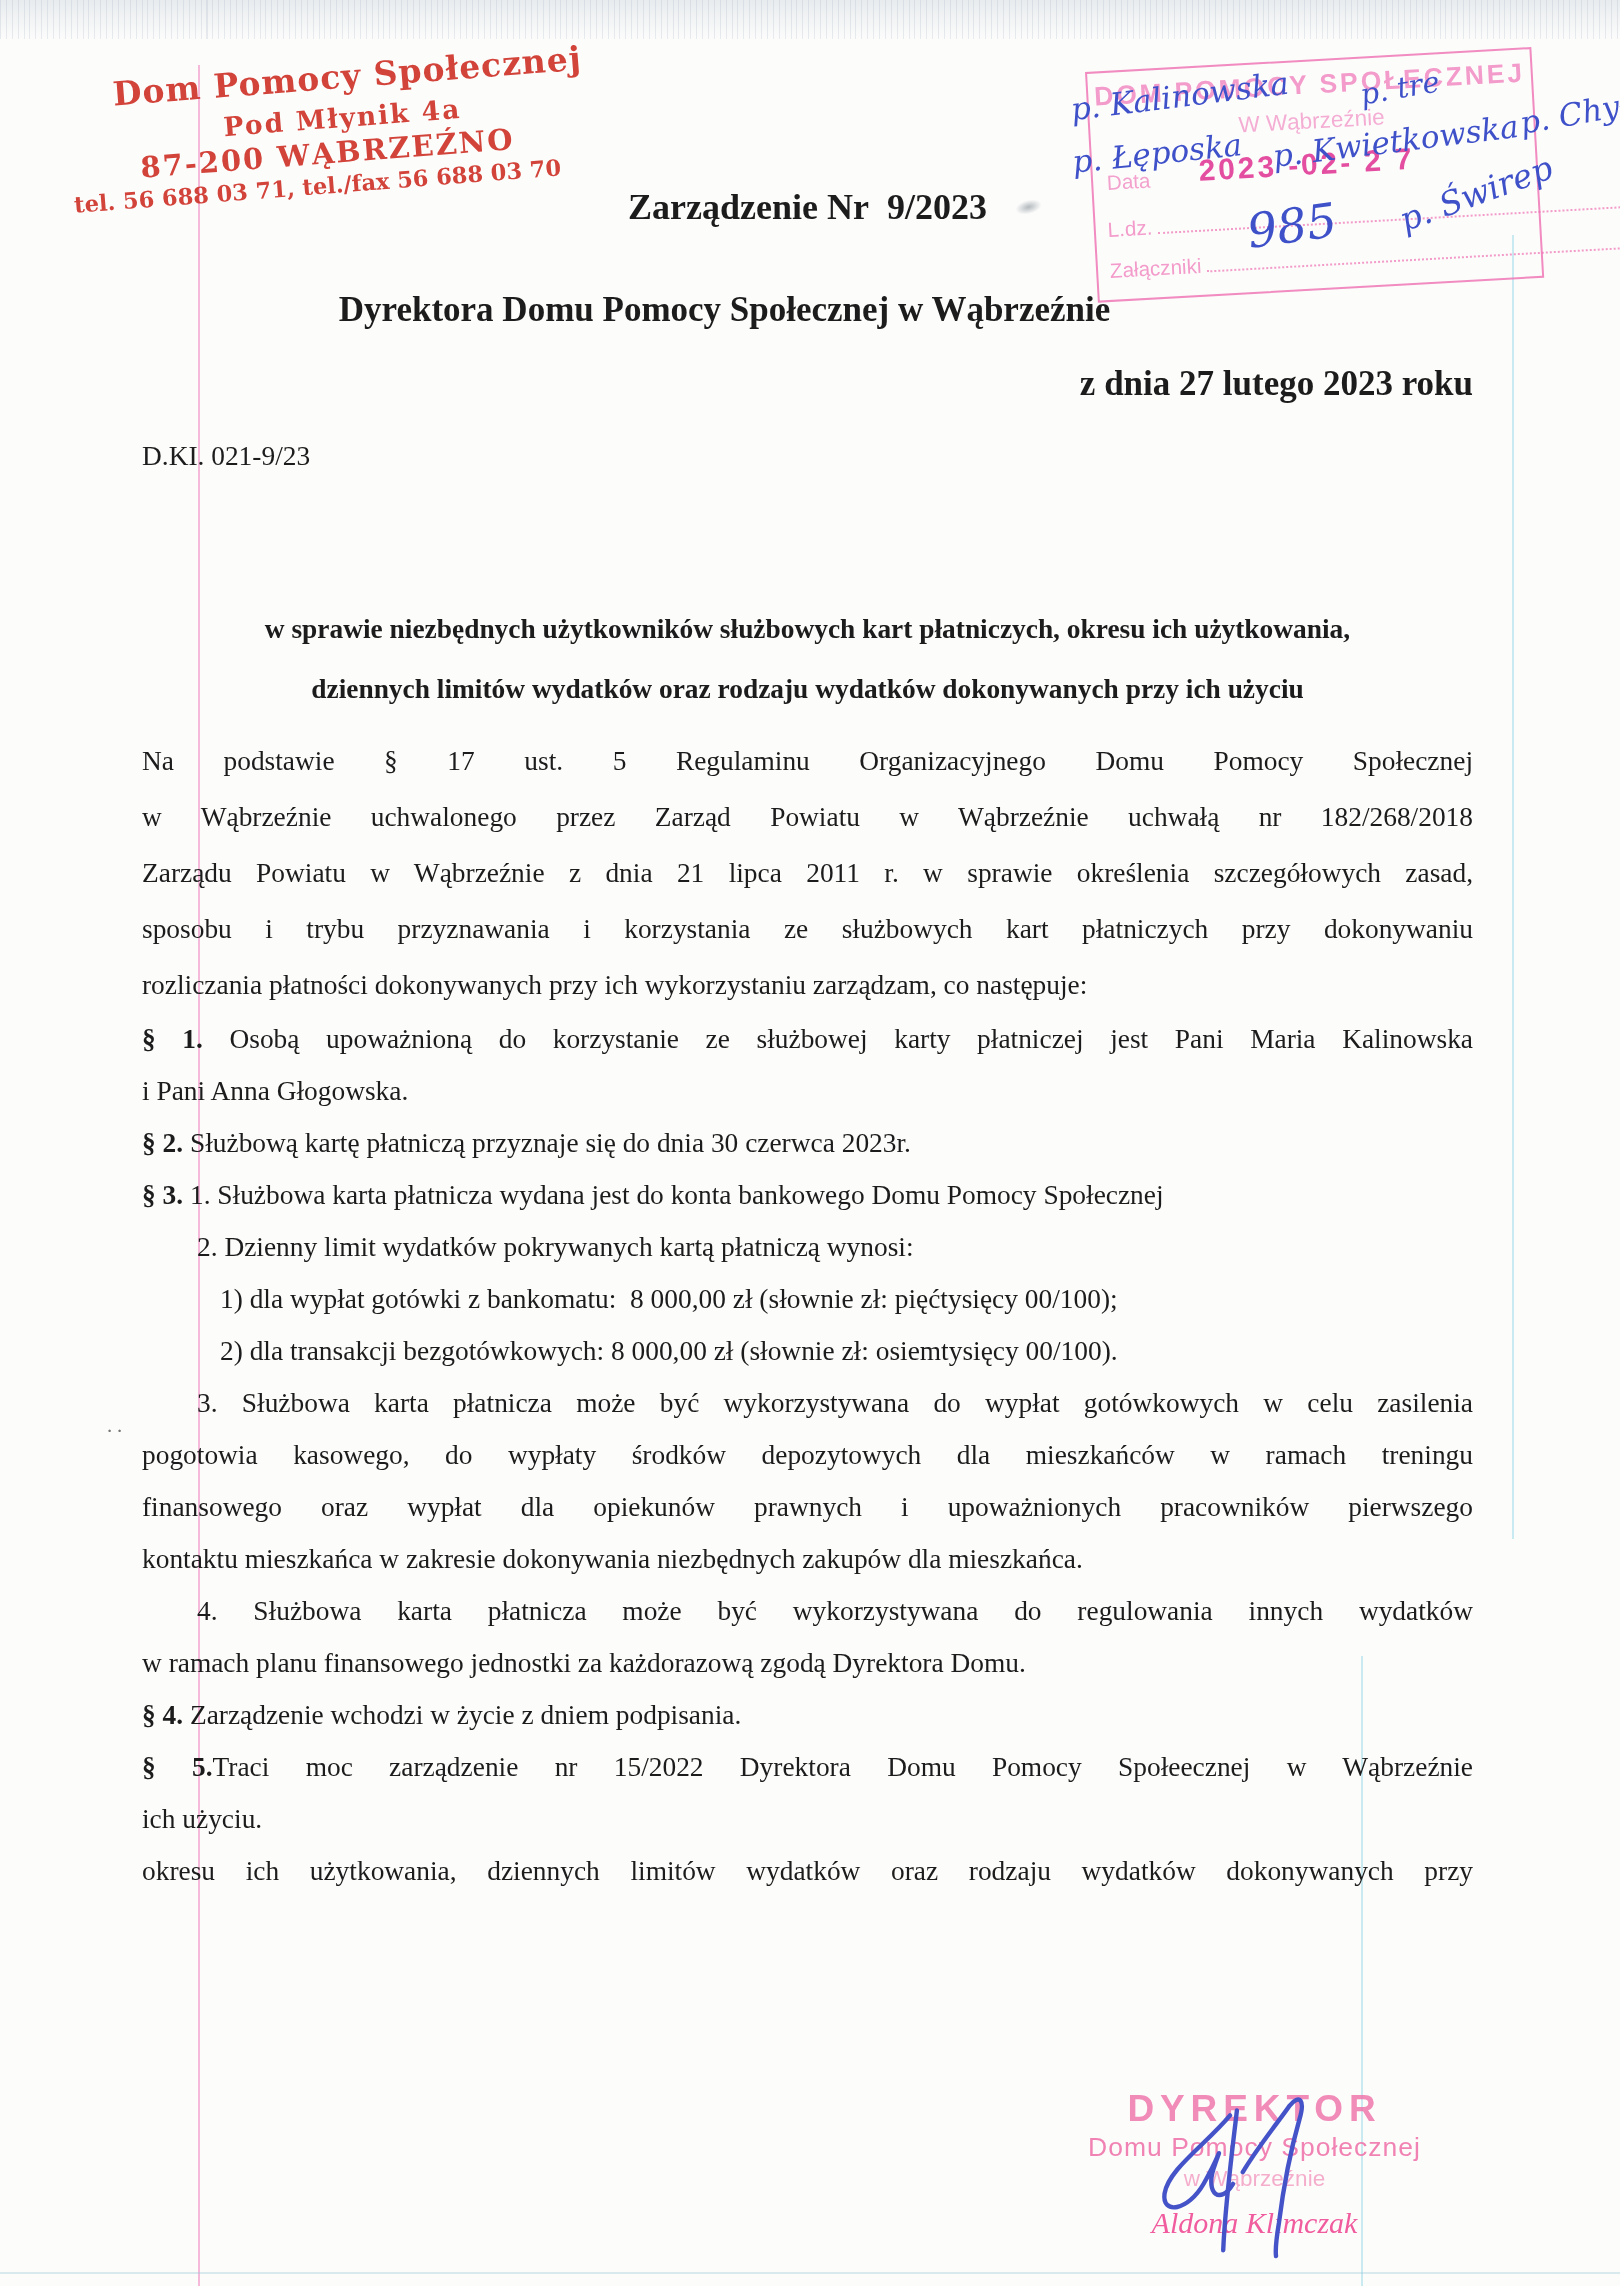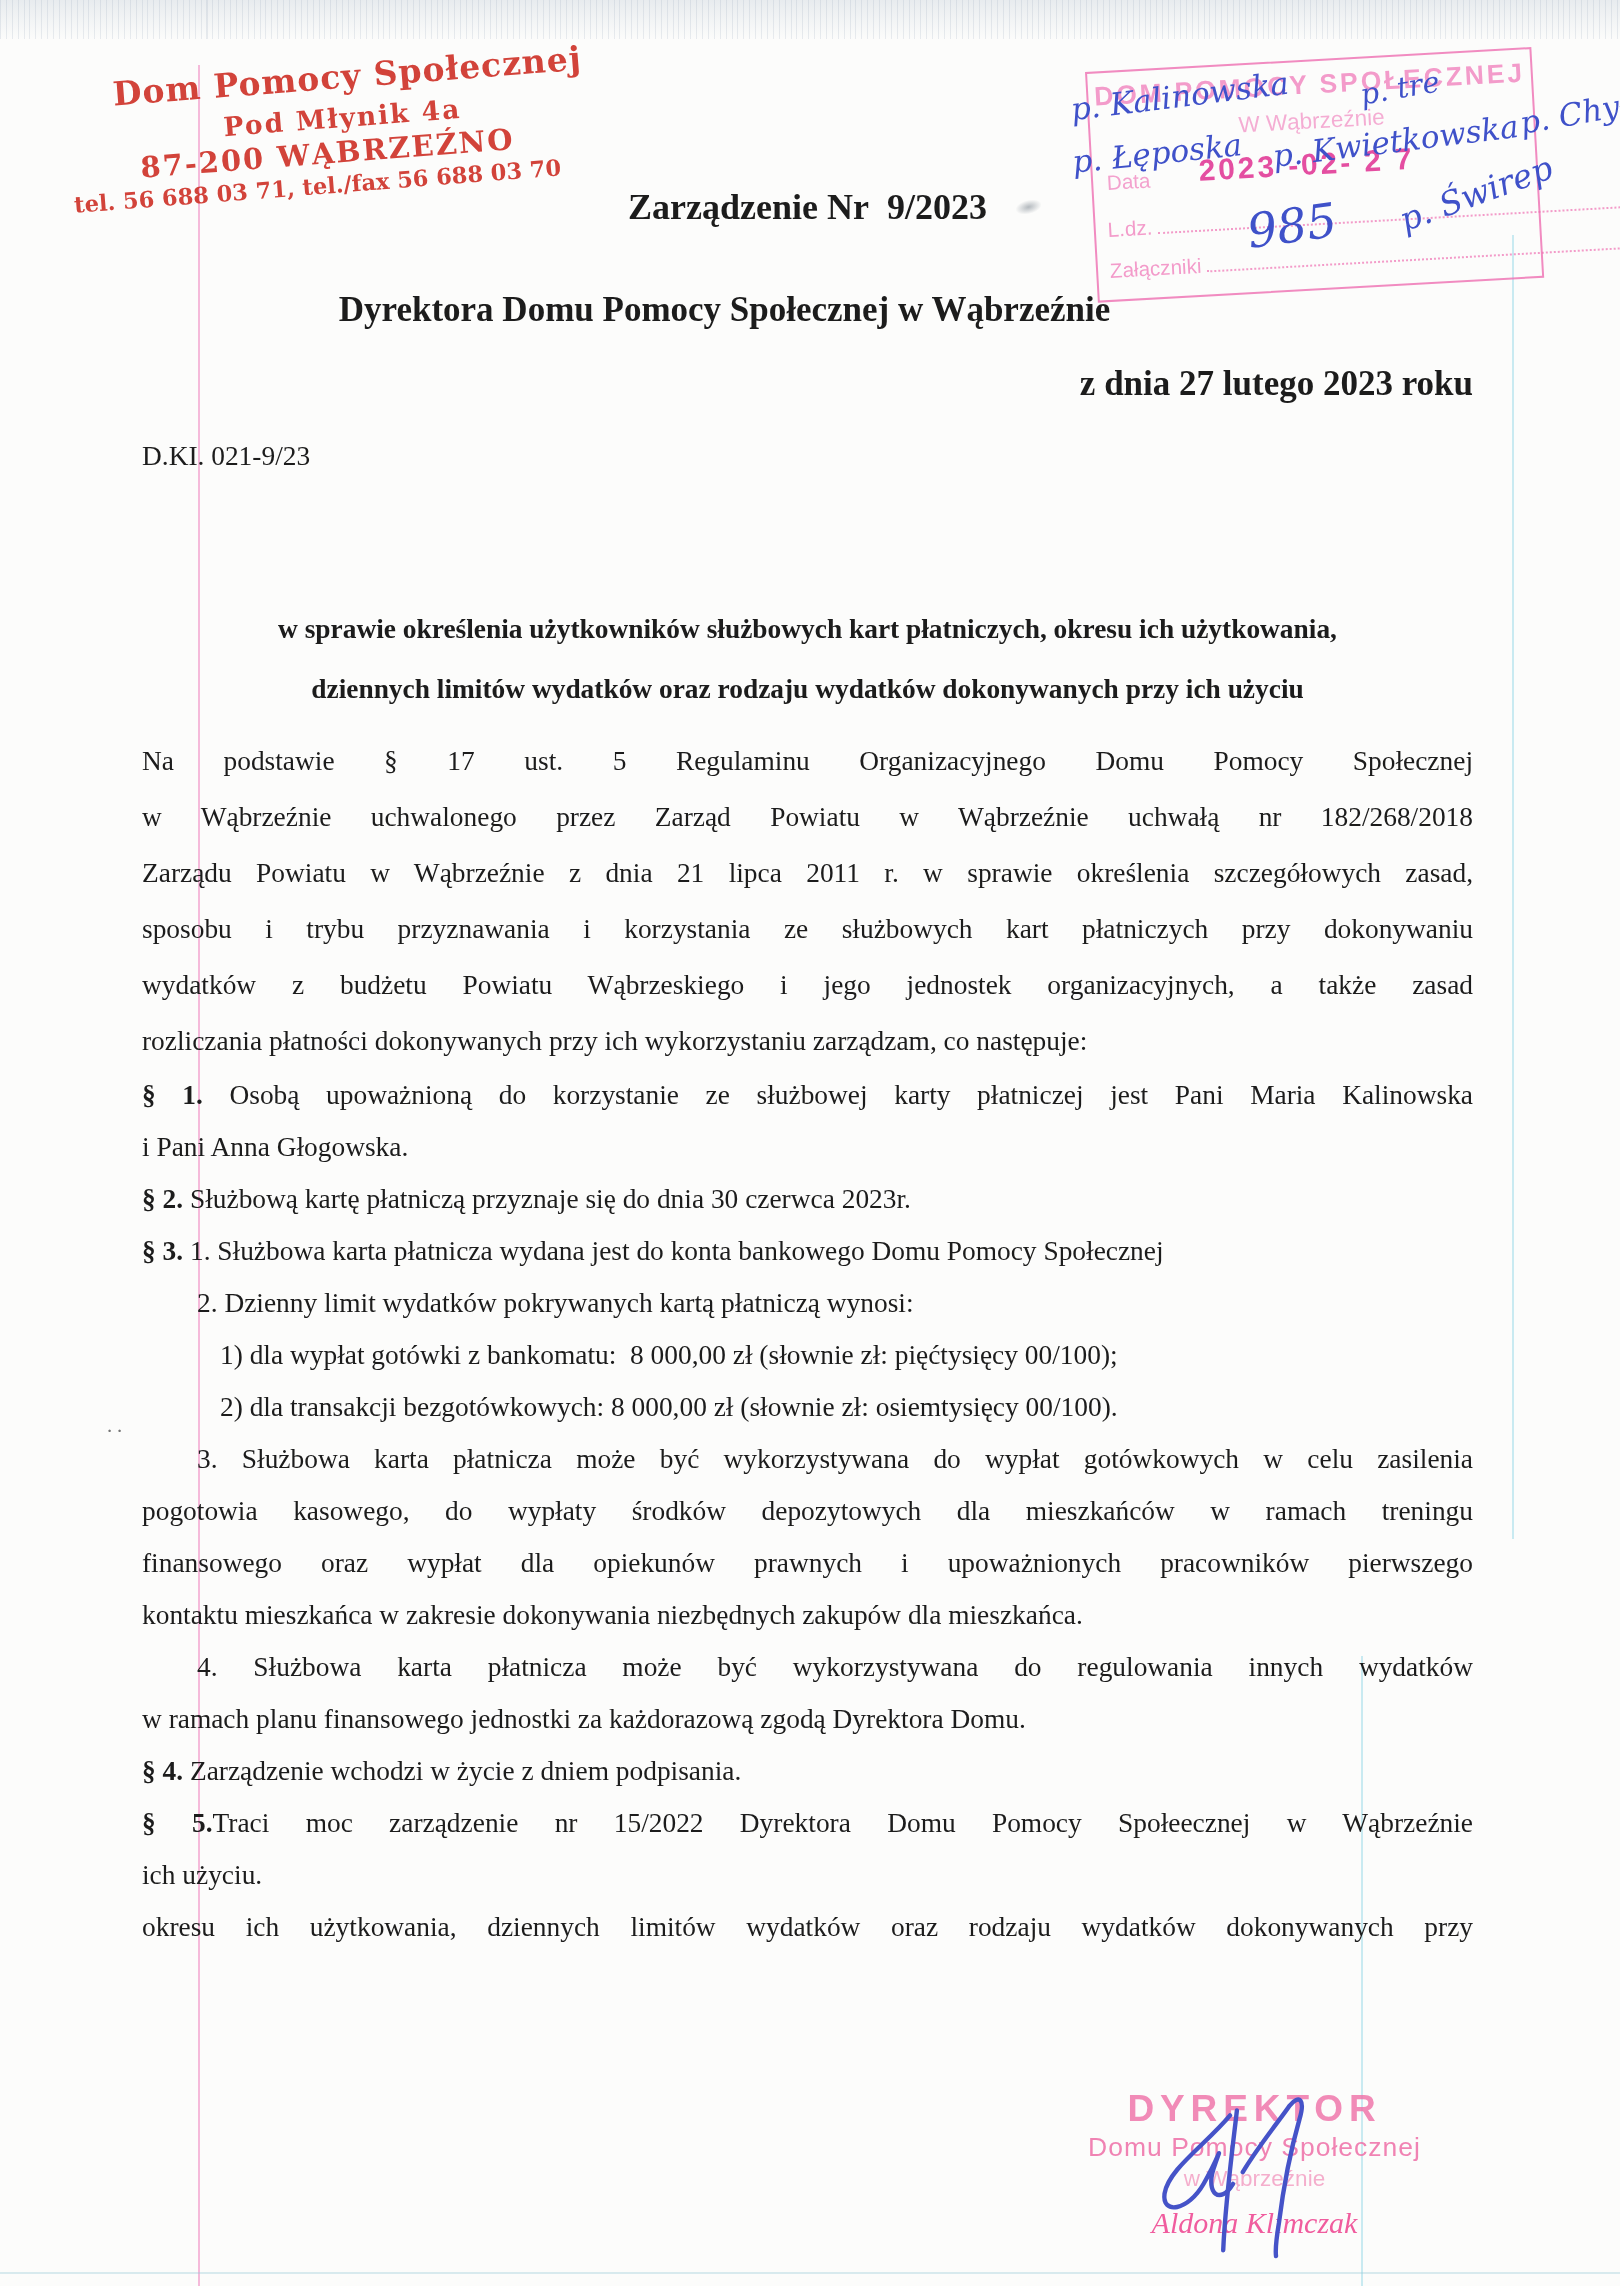--- a/index.html
+++ b/index.html
@@ -151,29 +151,28 @@
   <div class="hw hw3">p. Łęposka</div>
   <div class="hw hw4">p. Kwietkowska</div>
   <div class="hw hw5">p. Chyła</div>
   <div class="hw hw6">p. Świrep</div>
   <div class="hw hw-num">985</div>
 
   <div class="hcol title1">Zarządzenie Nr&nbsp; 9/2023</div>
   <div class="hcol title2">Dyrektora Domu Pomocy Społecznej w Wąbrzeźnie</div>
   <div class="hcol title3">z dnia 27 lutego 2023 roku</div>
   <div class="reference">D.KI. 021-9/23</div>
-  <div class="hcol subject1">w sprawie określenia użytkowników służbowych kart płatniczych, okresu ich użytkowania,</div>
+  <div class="hcol subject1">w sprawie niezbędnych użytkowników służbowych kart płatniczych, okresu ich użytkowania,</div>
   <div class="hcol subject2">dziennych limitów wydatków oraz rodzaju wydatków dokonywanych przy ich użyciu</div>
 
   <div class="body-col">
       <div class="line h57">Na podstawie § 17 ust. 5 Regulaminu Organizacyjnego Domu Pomocy Społecznej</div>
       <div class="line h57">w Wąbrzeźnie uchwalonego przez Zarząd Powiatu w Wąbrzeźnie uchwałą nr 182/268/2018</div>
       <div class="line h57">Zarządu Powiatu w Wąbrzeźnie z dnia 21 lipca 2011 r. w sprawie określenia szczegółowych zasad,</div>
       <div class="line h57">sposobu i trybu przyznawania i korzystania ze służbowych kart płatniczych przy dokonywaniu</div>
-      <div class="line h57">wydatków z budżetu Powiatu Wąbrzeskiego i jego jednostek organizacyjnych, a także zasad</div>
       <div class="line e h57">rozliczania płatności dokonywanych przy ich wykorzystaniu zarządzam, co następuje:</div>
       <div class="line"><b>§ 1.</b> Osobą upoważnioną do korzystanie ze służbowej karty płatniczej jest Pani Maria Kalinowska</div>
       <div class="line e">i Pani Anna Głogowska.</div>
       <div class="line e"><b>§ 2.</b> Służbową kartę płatniczą przyznaje się do dnia 30 czerwca 2023r.</div>
       <div class="line e"><b>§ 3.</b> 1. Służbowa karta płatnicza wydana jest do konta bankowego Domu Pomocy Społecznej</div>
       <div class="line e ind1">2. Dzienny limit wydatków pokrywanych kartą płatniczą wynosi:</div>
       <div class="line e ind2">1) dla wypłat gotówki z bankomatu:&nbsp; 8 000,00 zł (słownie zł: pięćtysięcy 00/100);</div>
       <div class="line e ind2">2) dla transakcji bezgotówkowych: 8 000,00 zł (słownie zł: osiemtysięcy 00/100).</div>
       <div class="line ind1">3. Służbowa karta płatnicza może być wykorzystywana do wypłat gotówkowych w celu zasilenia</div>
       <div class="line">pogotowia kasowego, do wypłaty środków depozytowych dla mieszkańców w ramach treningu</div>

